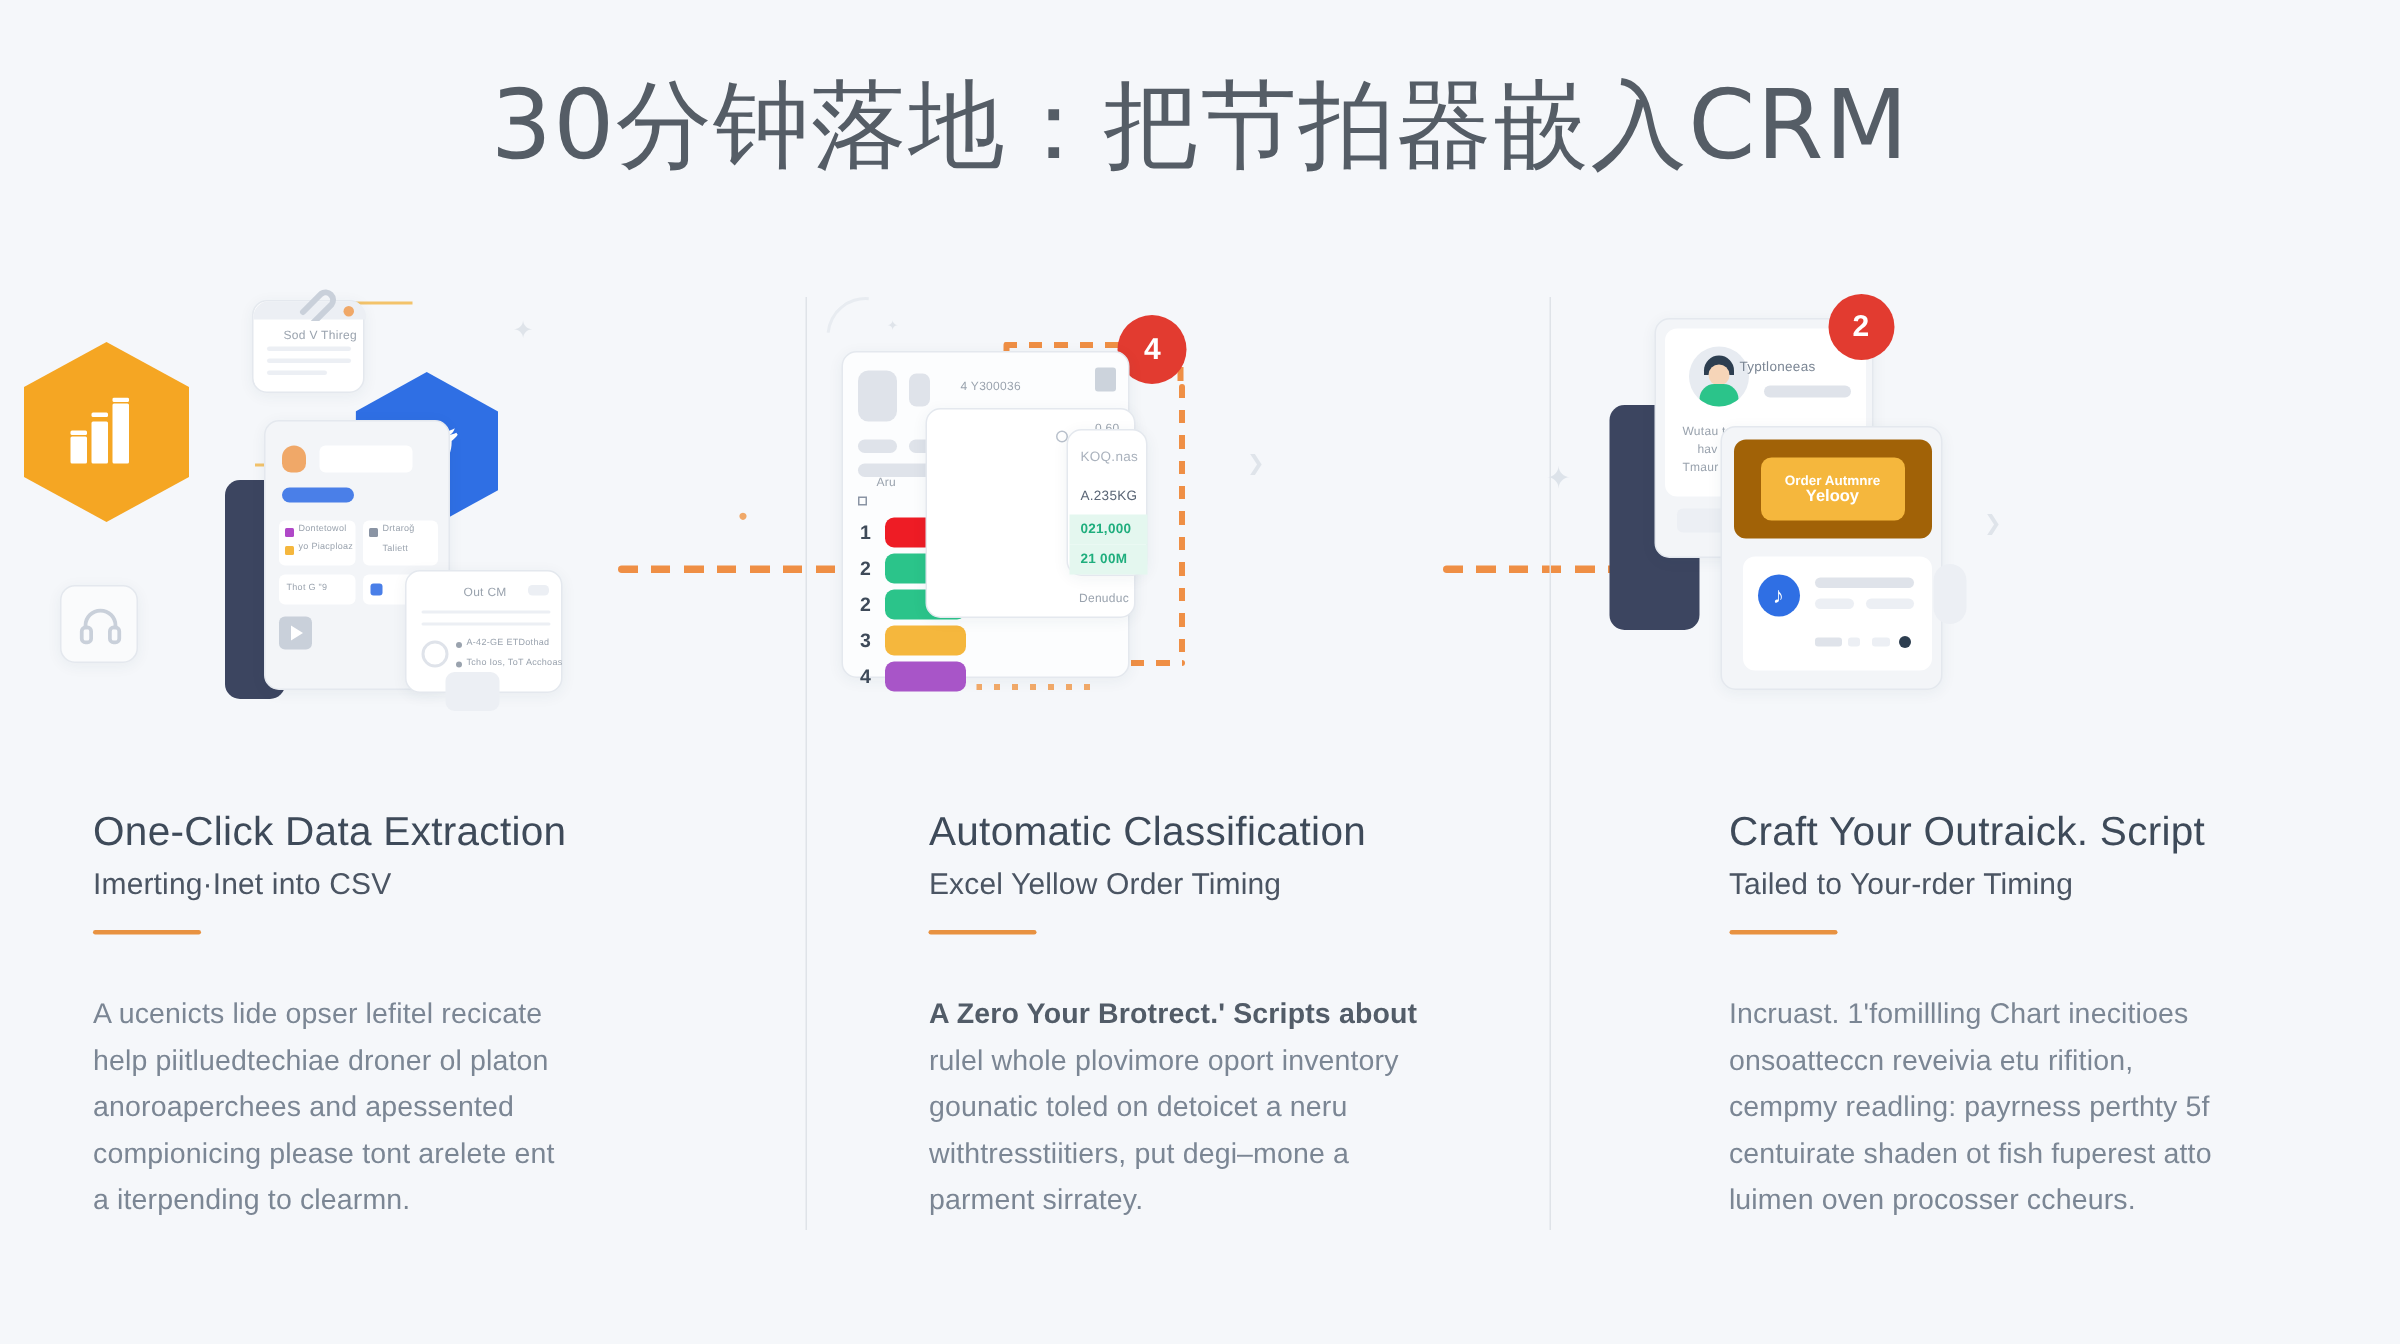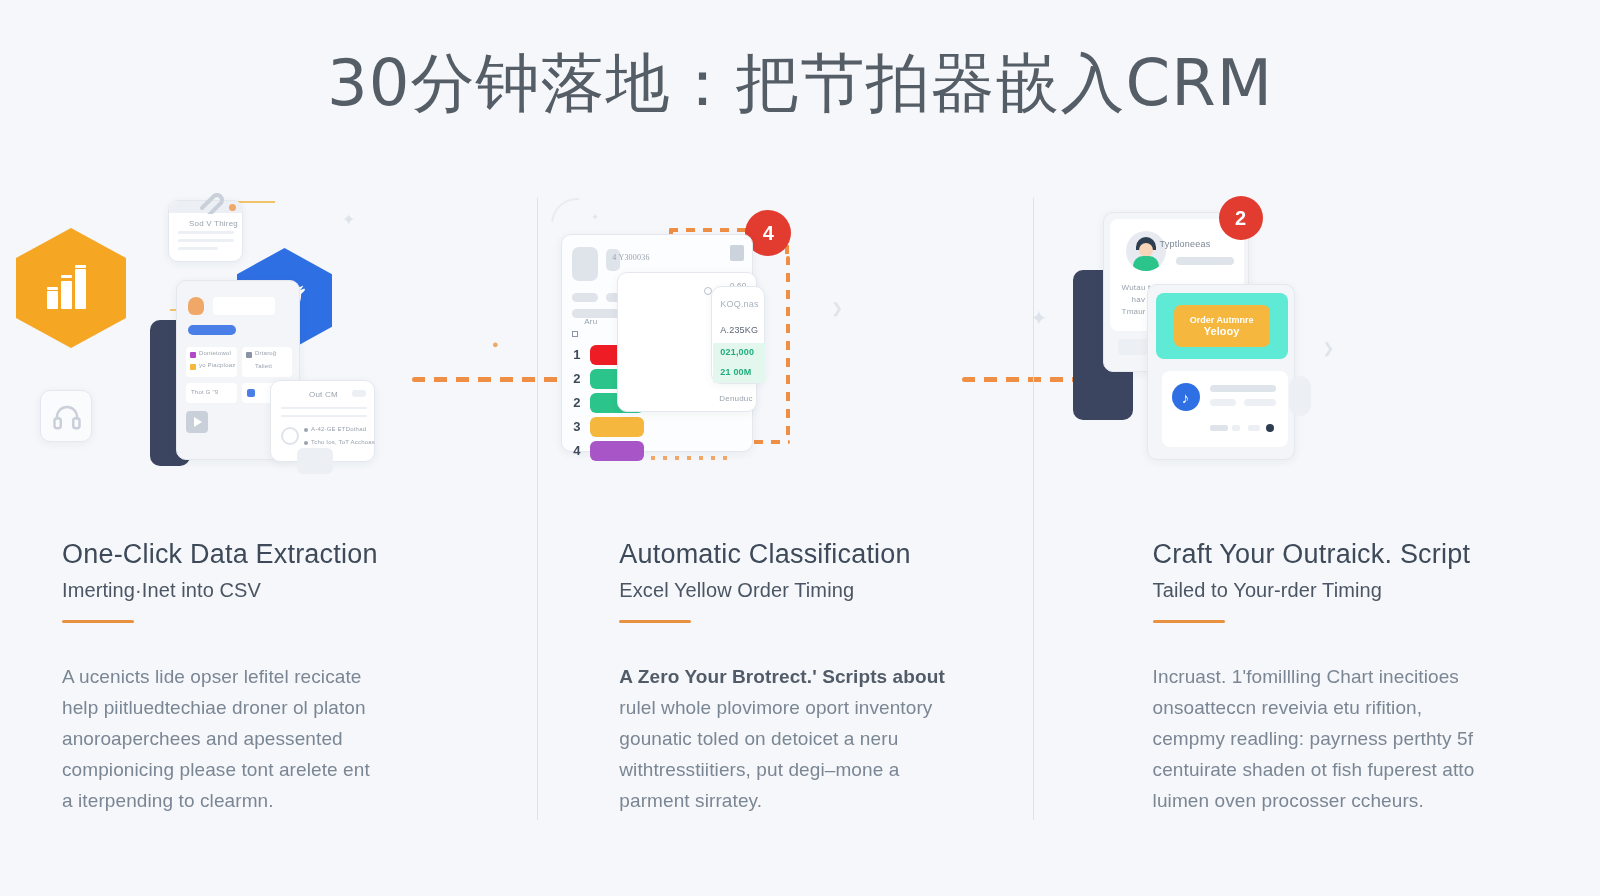--- a/index.html
+++ b/index.html
@@ -288,21 +288,21 @@
         <div class="badge-circ" style="left:212px;top:30px;width:46px;height:46px;background:#e23b30;font-size:20px;">
           <span>4</span>
         </div>
 
         <div class="loop-seg loop-v" style="left:253px;top:76px;height:186px;"></div>
         <div class="loop-seg loop-h" style="left:170px;top:260px;width:87px;"></div>
 
         <div class="card" style="left:28px;top:54px;width:192px;height:218px;background:#fcfdfe;">
           <div style="position:absolute;left:10px;top:12px;width:26px;height:34px;background:#dfe3ea;border-radius:7px;"></div>
           <div style="position:absolute;left:44px;top:14px;width:14px;height:22px;background:#dfe3ea;border-radius:5px;"></div>
-          <div class="blur-txt" style="left:50px;top:18px;font-size:8px;font-family:Liberation Serif, serif;">4 Y300036</div>
+          <div class="blur-txt" style="left:78px;top:18px;font-size:8px;">4 Y300036</div>
           <div style="position:absolute;right:8px;top:10px;width:14px;height:16px;background:#ccd3dc;border-radius:2px;"></div>
 
           <div class="ghost" style="left:10px;top:58px;width:26px;height:9px;border-radius:5px;"></div>
           <div class="ghost" style="left:44px;top:58px;width:26px;height:9px;border-radius:5px;"></div>
           <div class="ghost" style="left:78px;top:58px;width:26px;height:9px;border-radius:5px;"></div>
           <div class="ghost" style="left:10px;top:74px;width:78px;height:9px;border-radius:5px;"></div>
 
           <div style="position:absolute;left:10px;top:96px;width:6px;height:6px;border:1px solid #8a94a4;"></div>
           <div class="blur-txt" style="left:22px;top:82px;font-size:8px;">Aru</div>
           <div style="position:absolute;left:62px;top:96px;width:6px;height:6px;background:#5b6676;"></div>
@@ -384,21 +384,21 @@
           <div class="blur-txt" style="left:28px;top:82px;font-size:8px;">hav zugsf.gmosnonaer</div>
           <div class="blur-txt" style="left:18px;top:94px;font-size:8px;">Tmaur roottie nro dtmpenvit</div>
           <div class="ghost lite" style="left:14px;top:126px;width:34px;height:16px;"></div>
         </div>
 
         <div class="badge-circ" style="left:152px;top:16px;width:44px;height:44px;background:#e23b30;font-size:20px;">
           <span>2</span>
         </div>
 
         <div class="card" style="left:80px;top:104px;width:148px;height:176px;background:#f3f5f8;">
-          <div style="position:absolute;left:8px;top:8px;width:132px;height:66px;background:#5eead4;border-radius:8px;">
+          <div style="position:absolute;left:8px;top:8px;width:132px;height:66px;background:#a16207;border-radius:8px;">
             <div style="position:absolute;left:18px;top:12px;width:96px;height:42px;background:#f5b73d;border-radius:7px;display:flex;flex-direction:column;align-items:center;justify-content:center;">
               <div style="font-size:9px;color:#fff;font-weight:bold;filter:blur(.4px);">Order Autmnre</div>
               <div style="font-size:11px;color:#fff;font-weight:bold;filter:blur(.4px);">Yelooy</div>
             </div>
           </div>
           <div style="position:absolute;left:14px;top:86px;width:126px;height:76px;background:#fff;border-radius:8px;">
             <div style="position:absolute;left:10px;top:12px;width:28px;height:28px;border-radius:50%;background:#2f6fe4;display:flex;align-items:center;justify-content:center;color:#fff;font-size:15px;">♪</div>
             <div class="ghost" style="left:48px;top:14px;width:66px;height:7px;border-radius:4px;"></div>
             <div class="ghost lite" style="left:48px;top:28px;width:26px;height:7px;border-radius:4px;"></div>
             <div class="ghost lite" style="left:82px;top:28px;width:32px;height:7px;border-radius:4px;"></div>

